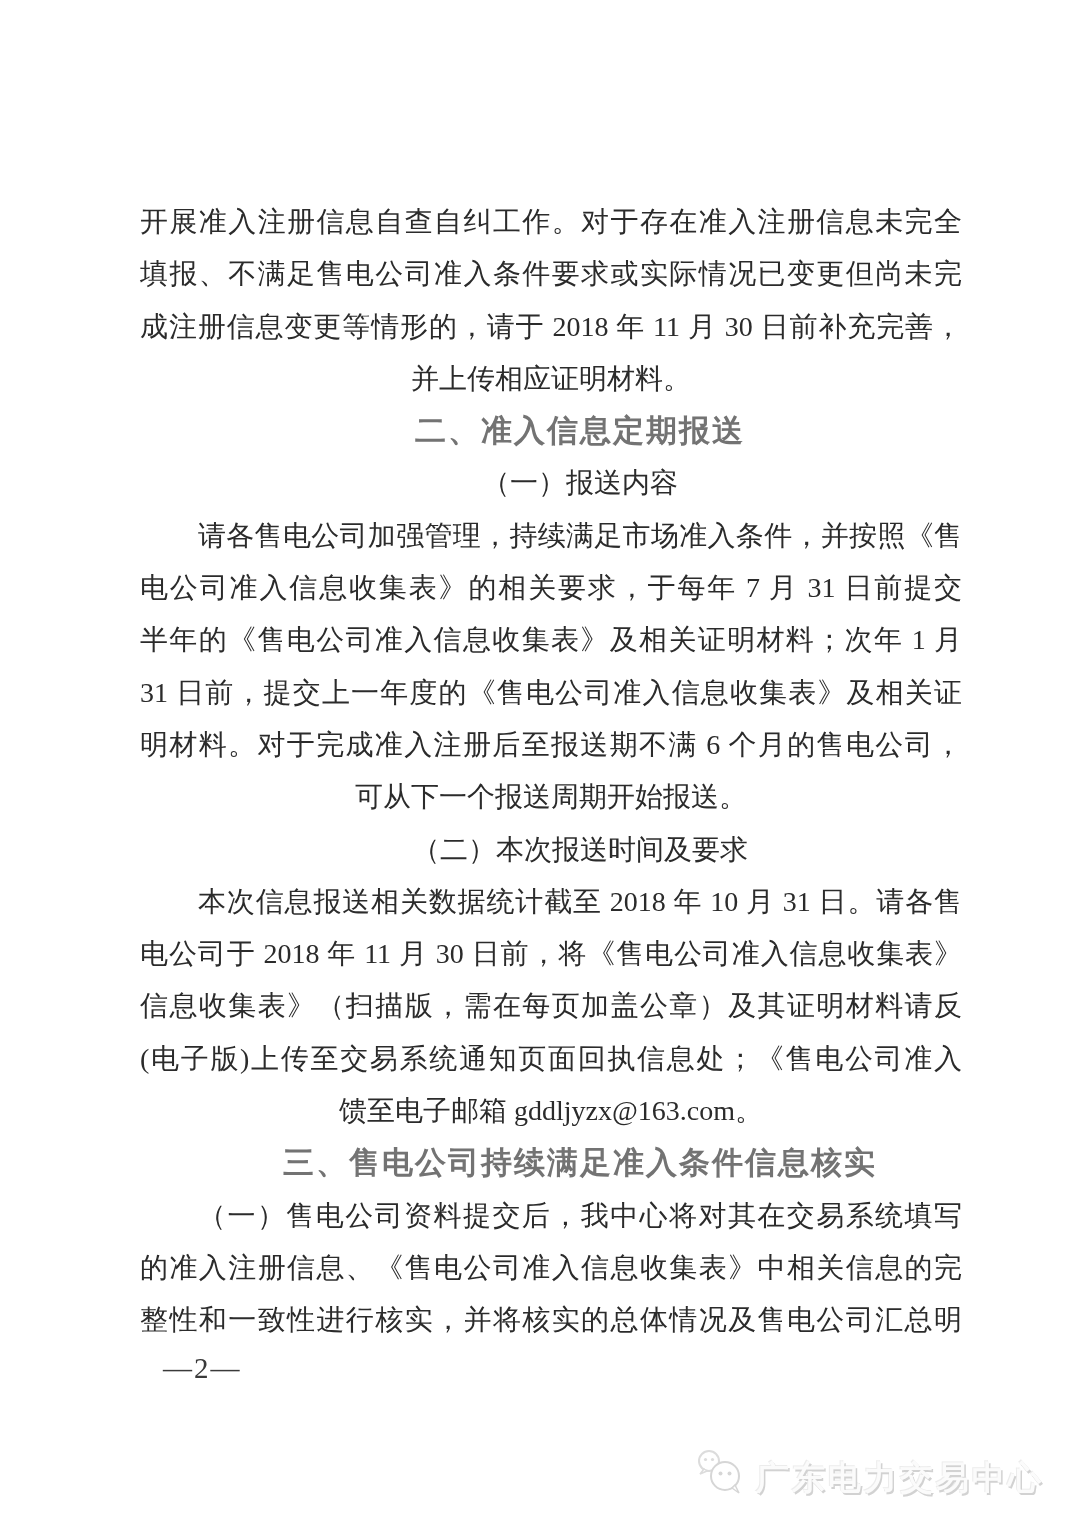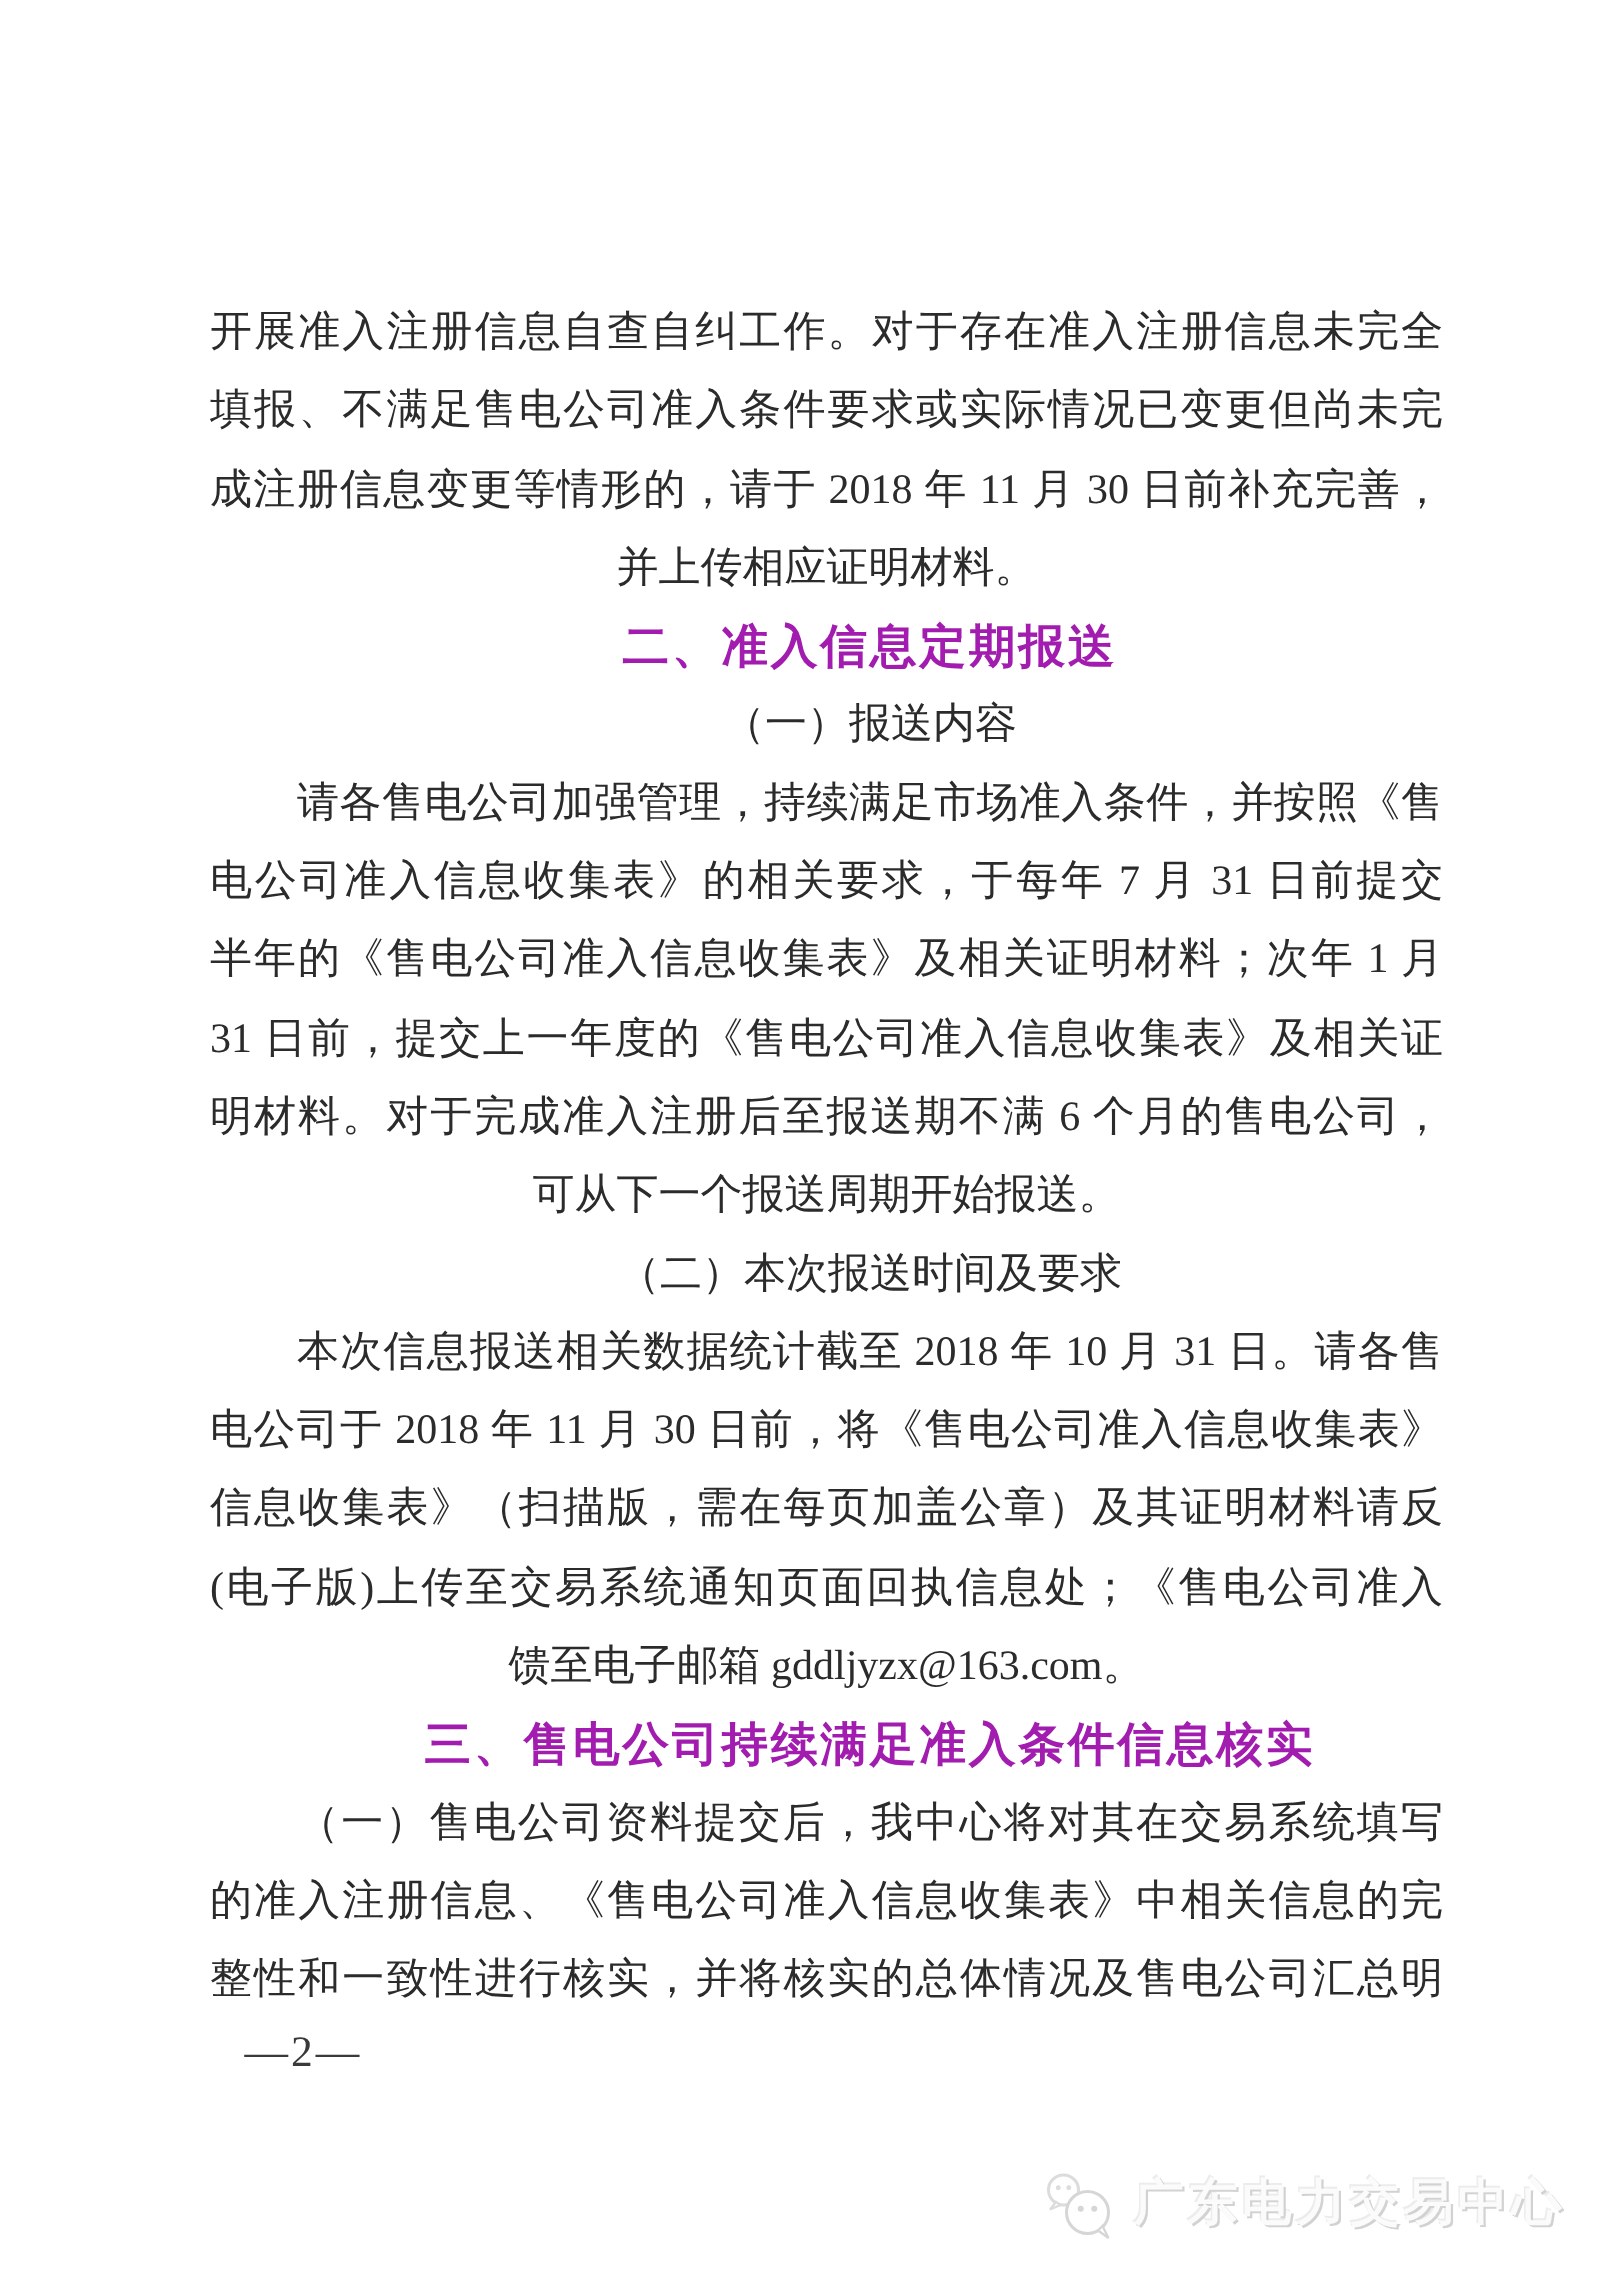--- a/index.html
+++ b/index.html
@@ -29,38 +29,38 @@
   .line.fill {
     text-align:justify;
     text-align-last:justify;
     -moz-text-align-last:justify;
   }
   .line.indent { padding-left:58px; }
   .line.heading {
     font-family:"Liberation Sans","DejaVu Sans",sans-serif;
     font-weight:700;
     font-size:31px;
-    color:#a21caf;
+    color:#737373;
     letter-spacing:2px;
   }
   .page-number {
     position:absolute;
     left:163px;
     top:1352px;
     font-size:29px;
     color:#3a3a3a;
     letter-spacing:2px;
     font-family:"Liberation Serif","DejaVu Serif",serif;
   }
   .footer-watermark {
     position:absolute;
     right:36px;
     bottom:26px;
     display:flex;
-    align-items:flex-start;
+    align-items:flex-end;
     gap:8px;
   }
   .footer-brand-text {
     font-family:"Liberation Sans","DejaVu Sans",sans-serif;
     font-weight:700;
     font-size:33px;
     letter-spacing:3px;
     color:#fbfbfb;
     text-shadow:1.5px 1.5px 0 #d2d2d2, -1px -1px 0 #ececec;
   }

